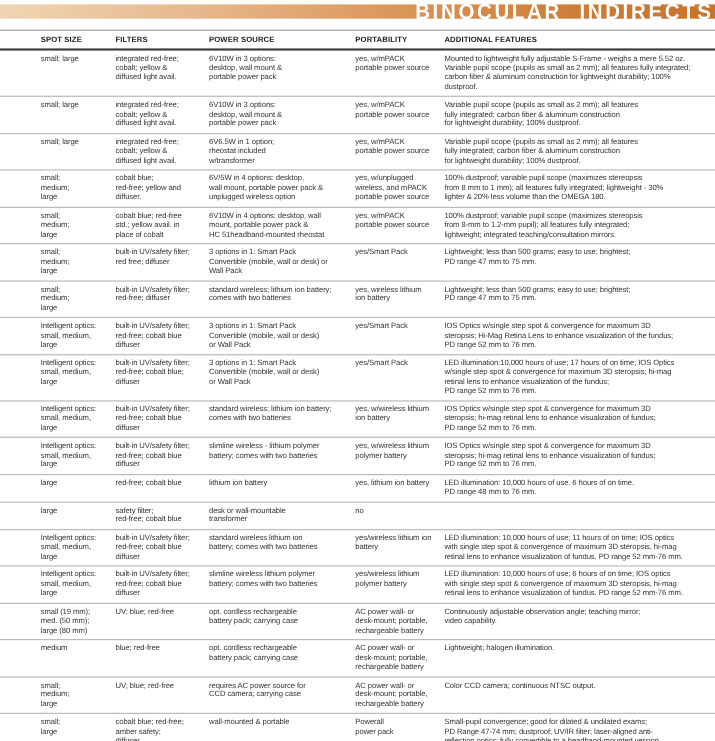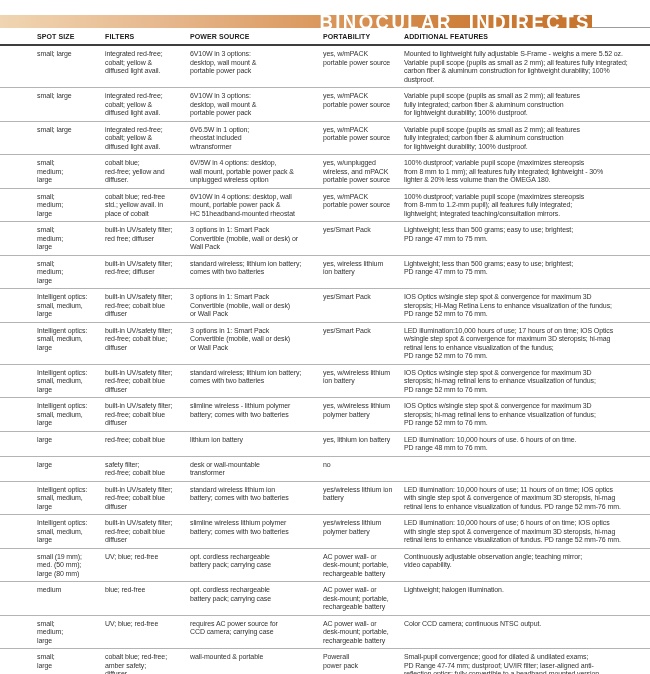--- a/index.html
+++ b/index.html
@@ -4,21 +4,21 @@
 <style>
   * { box-sizing: border-box; }
   html,body { margin:0; padding:0; }
   body {
     width:650px; height:674px; overflow:hidden; position:relative;
     background:#ffffff;
     font-family:"Liberation Sans","DejaVu Sans",sans-serif;
     color:#333333;
   }
   .banner {
-    position:absolute; left:0; top:15px; width:592px; height:13px;
+    position:absolute; left:0; top:4px; width:650px; height:13px;
     background:linear-gradient(to right,#f0d5b2 0%,#e5b589 30%,#d89153 60%,#ca7933 85%,#c7742e 100%);
   }
   .page-title {
     position:absolute; right:1px; top:-4px;
     font-size:20px; font-weight:bold; color:#ffffff;
     letter-spacing:2.6px; word-spacing:9px; white-space:nowrap;
     transform:scaleX(0.93); transform-origin:right center;
   }
   .thead, .tr {
     display:grid;

